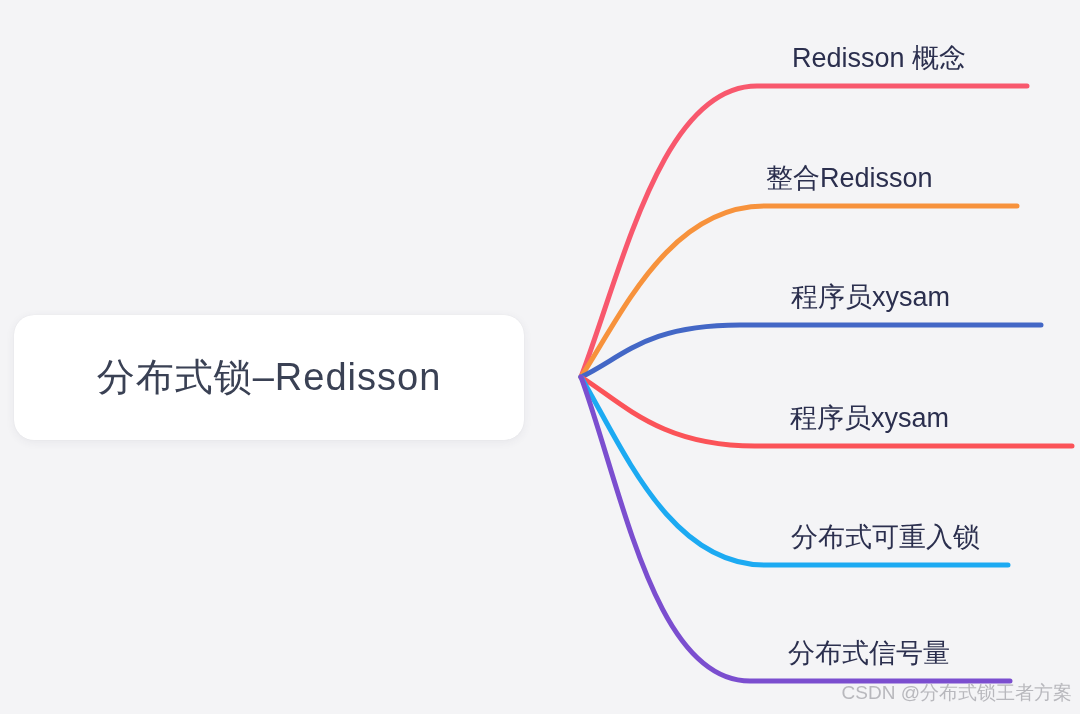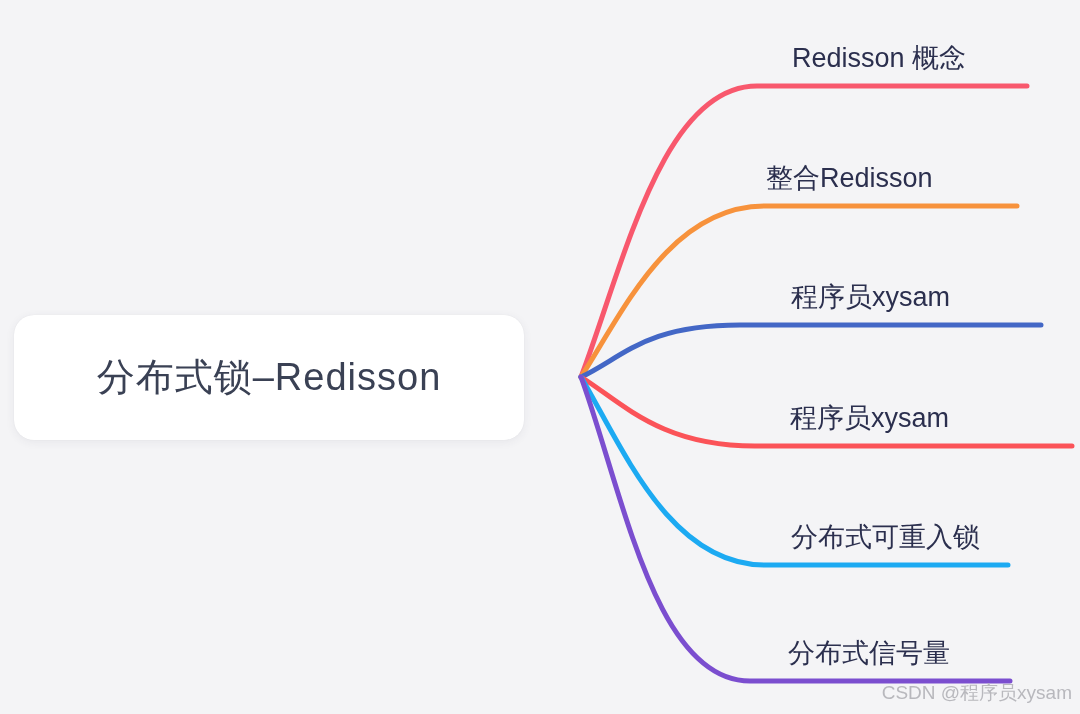--- a/index.html
+++ b/index.html
@@ -78,14 +78,14 @@
 
   <div id="branch-labels">
       <div class="branch-label" style="left: 792px; top: 42px; color: rgb(43, 47, 78);">Redisson 概念</div>
       <div class="branch-label" style="left: 766px; top: 162px; color: rgb(43, 47, 78);">整合Redisson</div>
       <div class="branch-label" style="left: 791px; top: 281px; color: rgb(43, 47, 78);">程序员xysam</div>
       <div class="branch-label" style="left: 790px; top: 402px; color: rgb(43, 47, 78);">程序员xysam</div>
       <div class="branch-label" style="left: 791px; top: 521px; color: rgb(43, 47, 78);">分布式可重入锁</div>
       <div class="branch-label" style="left: 788px; top: 637px; color: rgb(43, 47, 78);">分布式信号量</div>
     </div>
 
-  <div class="watermark" style="color: rgb(184, 184, 189);">CSDN @程序员xysam</div>
+  <div class="watermark" style="color: rgb(184, 184, 189);">CSDN @分布式锁王者方案</div>
 </div>
 
 </body></html>

